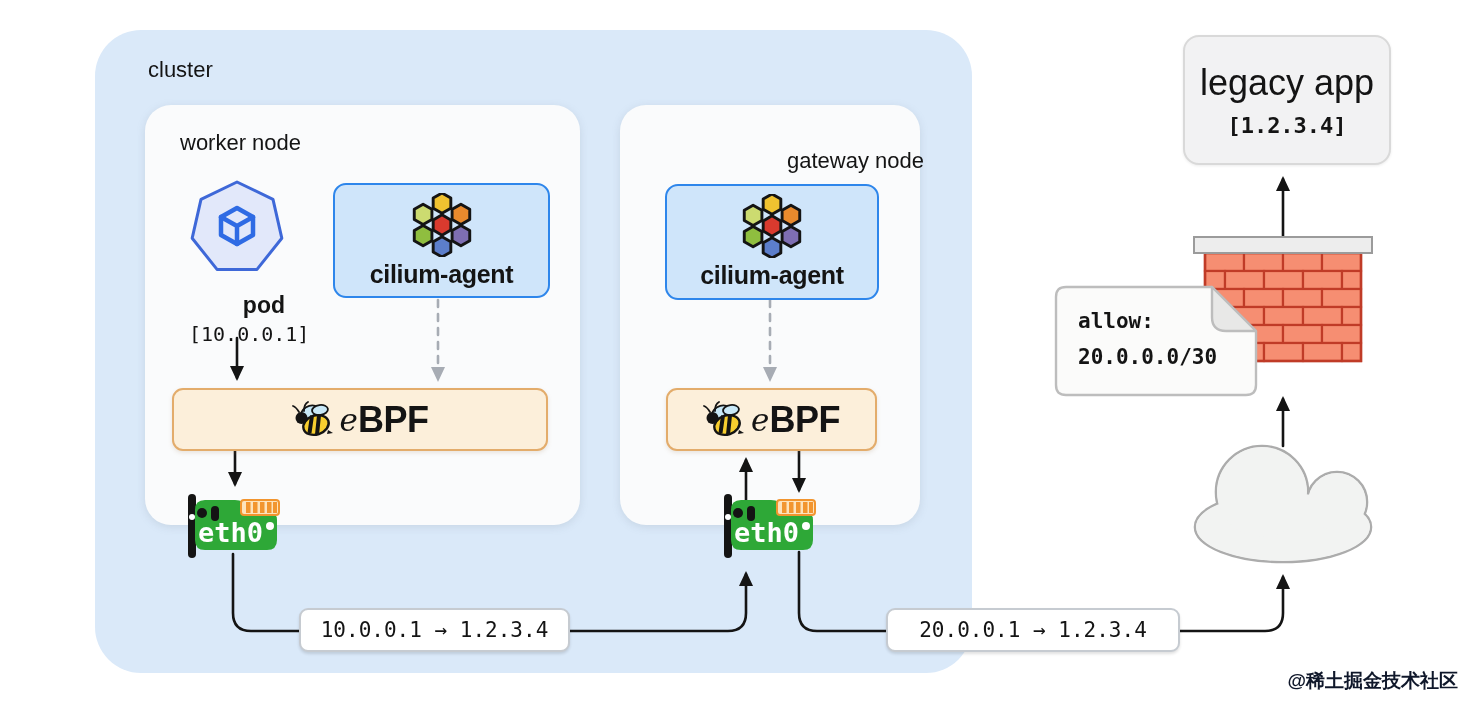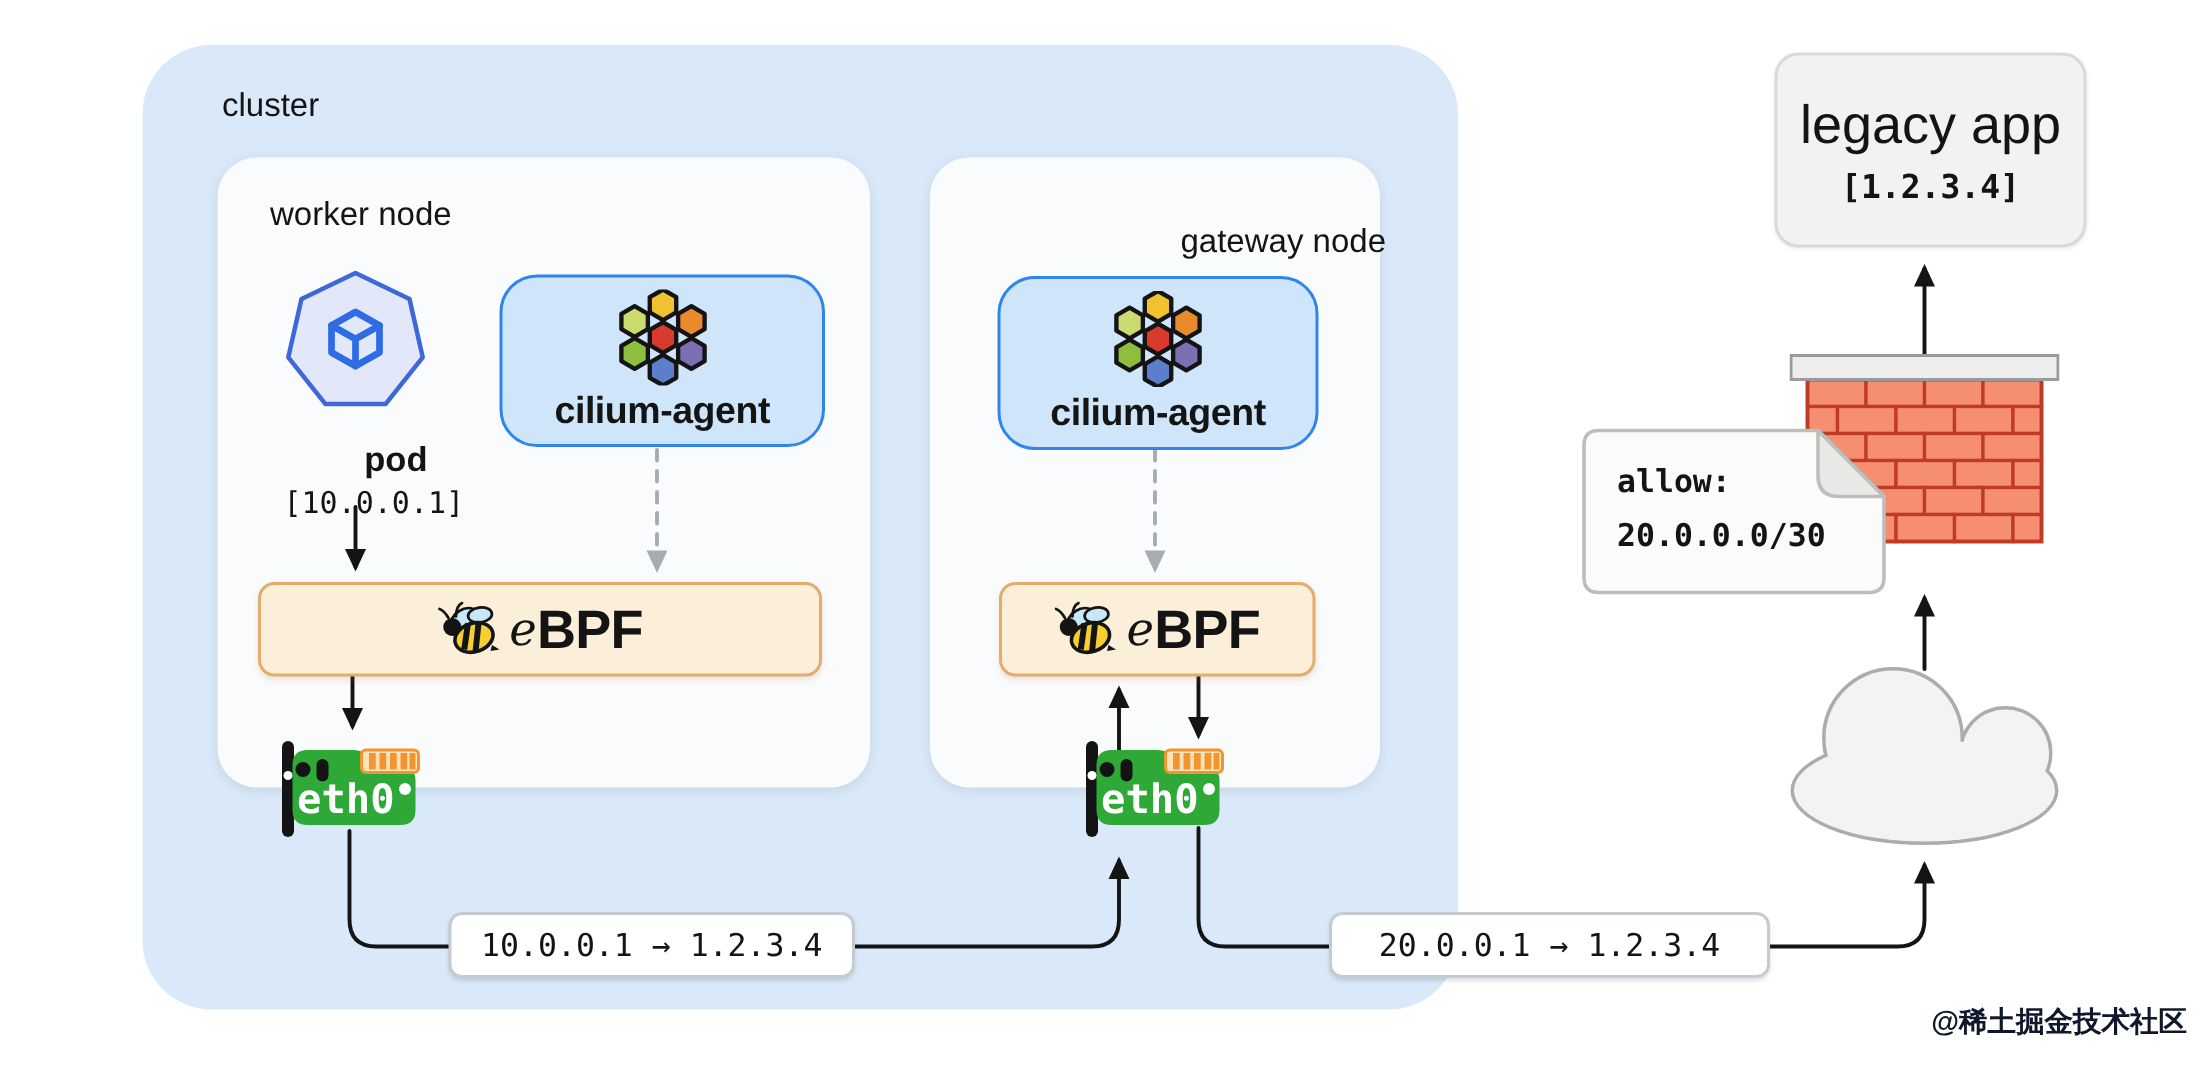--- a/index.html
+++ b/index.html
@@ -16,21 +16,21 @@
   .node-label{font-size:22px;z-index:6;}
   .worker-label{left:180px;top:130px;}
   .gateway-label{left:624px;top:130px;width:300px;text-align:right;margin-top:18px;}
 
   #connectors{left:0;top:0;z-index:4;}
 
   .pod-group{left:189px;top:180px;width:96px;text-align:center;z-index:6;}
   .pod-label{font-size:23px;font-weight:bold;margin-top:12px;text-align:right;}
   .pod-ip{font-family:"DejaVu Sans Mono",monospace;font-weight:normal;font-size:20px;margin-top:3px;white-space:nowrap;}
 
-  .cilium-box{background:#CFE5FA;border:2.5px solid #2E86EB;border-radius:25px;z-index:6;
+  .cilium-box{background:#CFE5FA;border:2.5px solid #2E86EB;border-radius:13px;z-index:6;
               display:flex;flex-direction:column;align-items:center;justify-content:center;gap:3px;}
   .cilium-box.worker-cilium{left:333px;top:183px;width:213px;height:111px;}
   .cilium-box.gateway-cilium{left:665px;top:184px;width:210px;height:112px;}
   .cilium-label{font-size:25px;font-weight:bold;letter-spacing:-.3px;}
 
   .ebpf-box{background:#FCEFDA;border:2px solid #E3AC6B;border-radius:11px;z-index:6;
             display:flex;align-items:center;justify-content:center;box-shadow:0 2px 4px rgba(160,130,90,.18);}
   .ebpf-box.worker-ebpf{left:172px;top:388px;width:372px;height:59px;}
   .ebpf-box.gateway-ebpf{left:666px;top:388px;width:207px;height:59px;}
   .ebpf-e{font-family:"DejaVu Serif",serif;font-style:italic;font-size:31px;margin-left:4px;}

